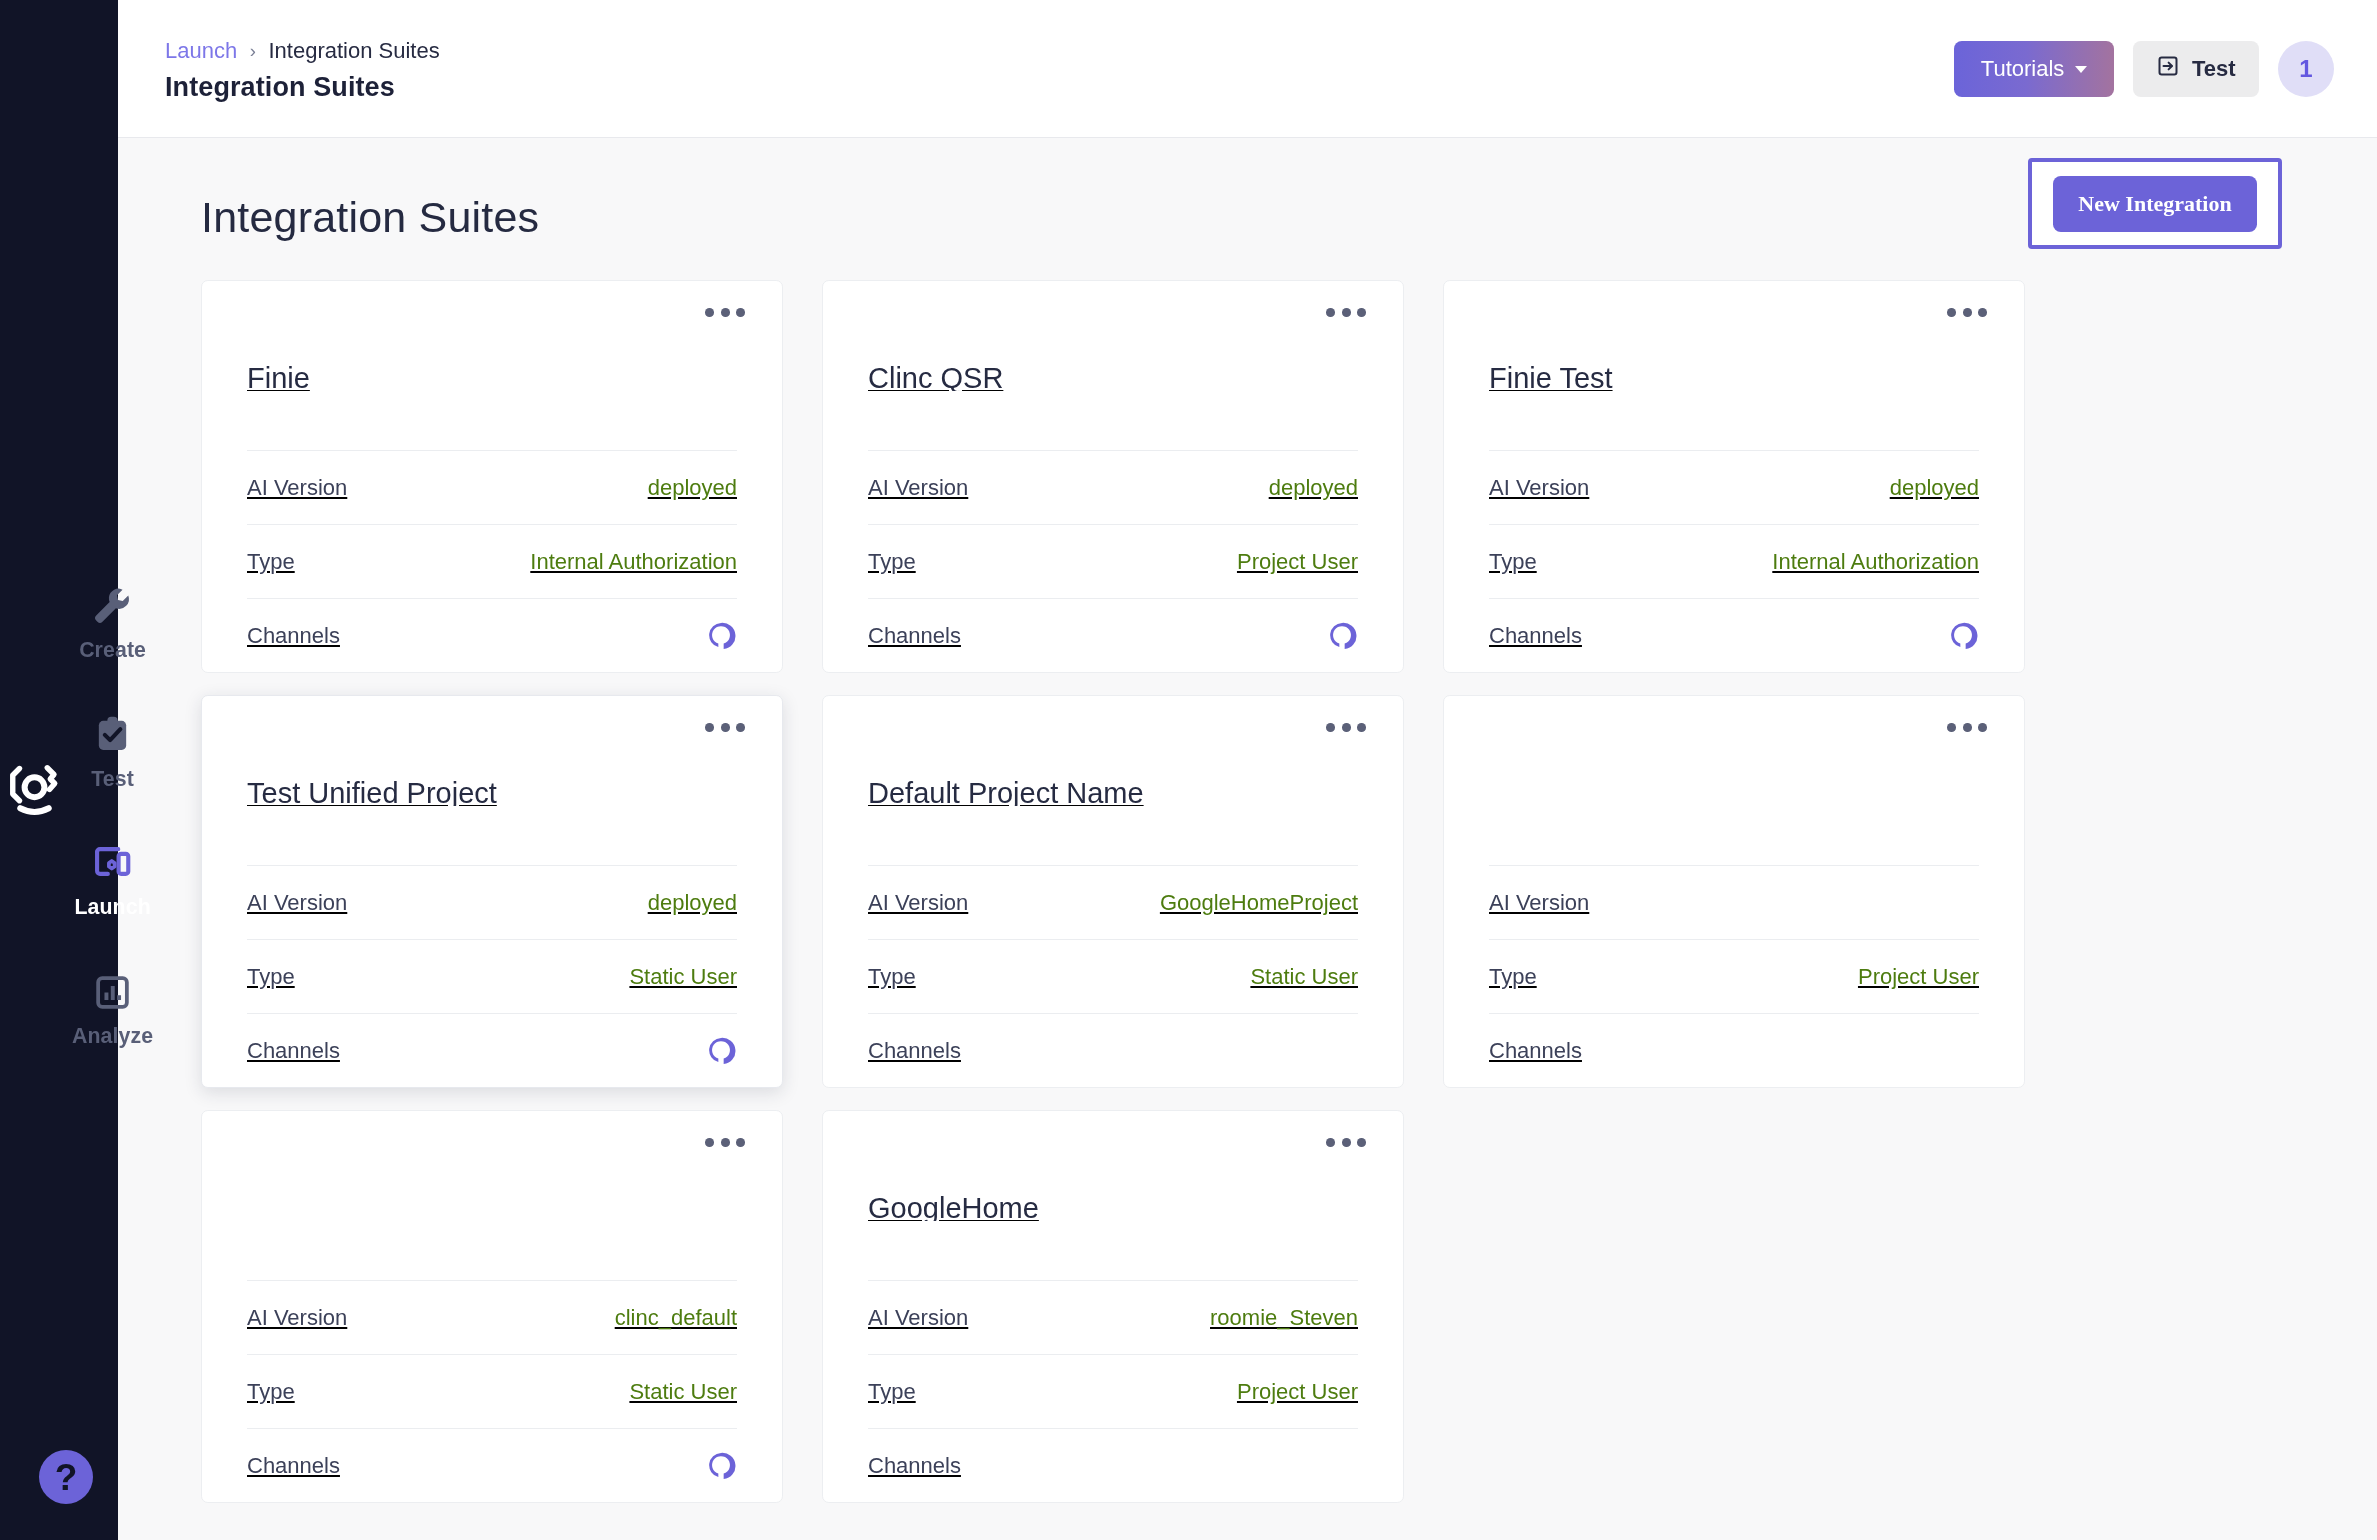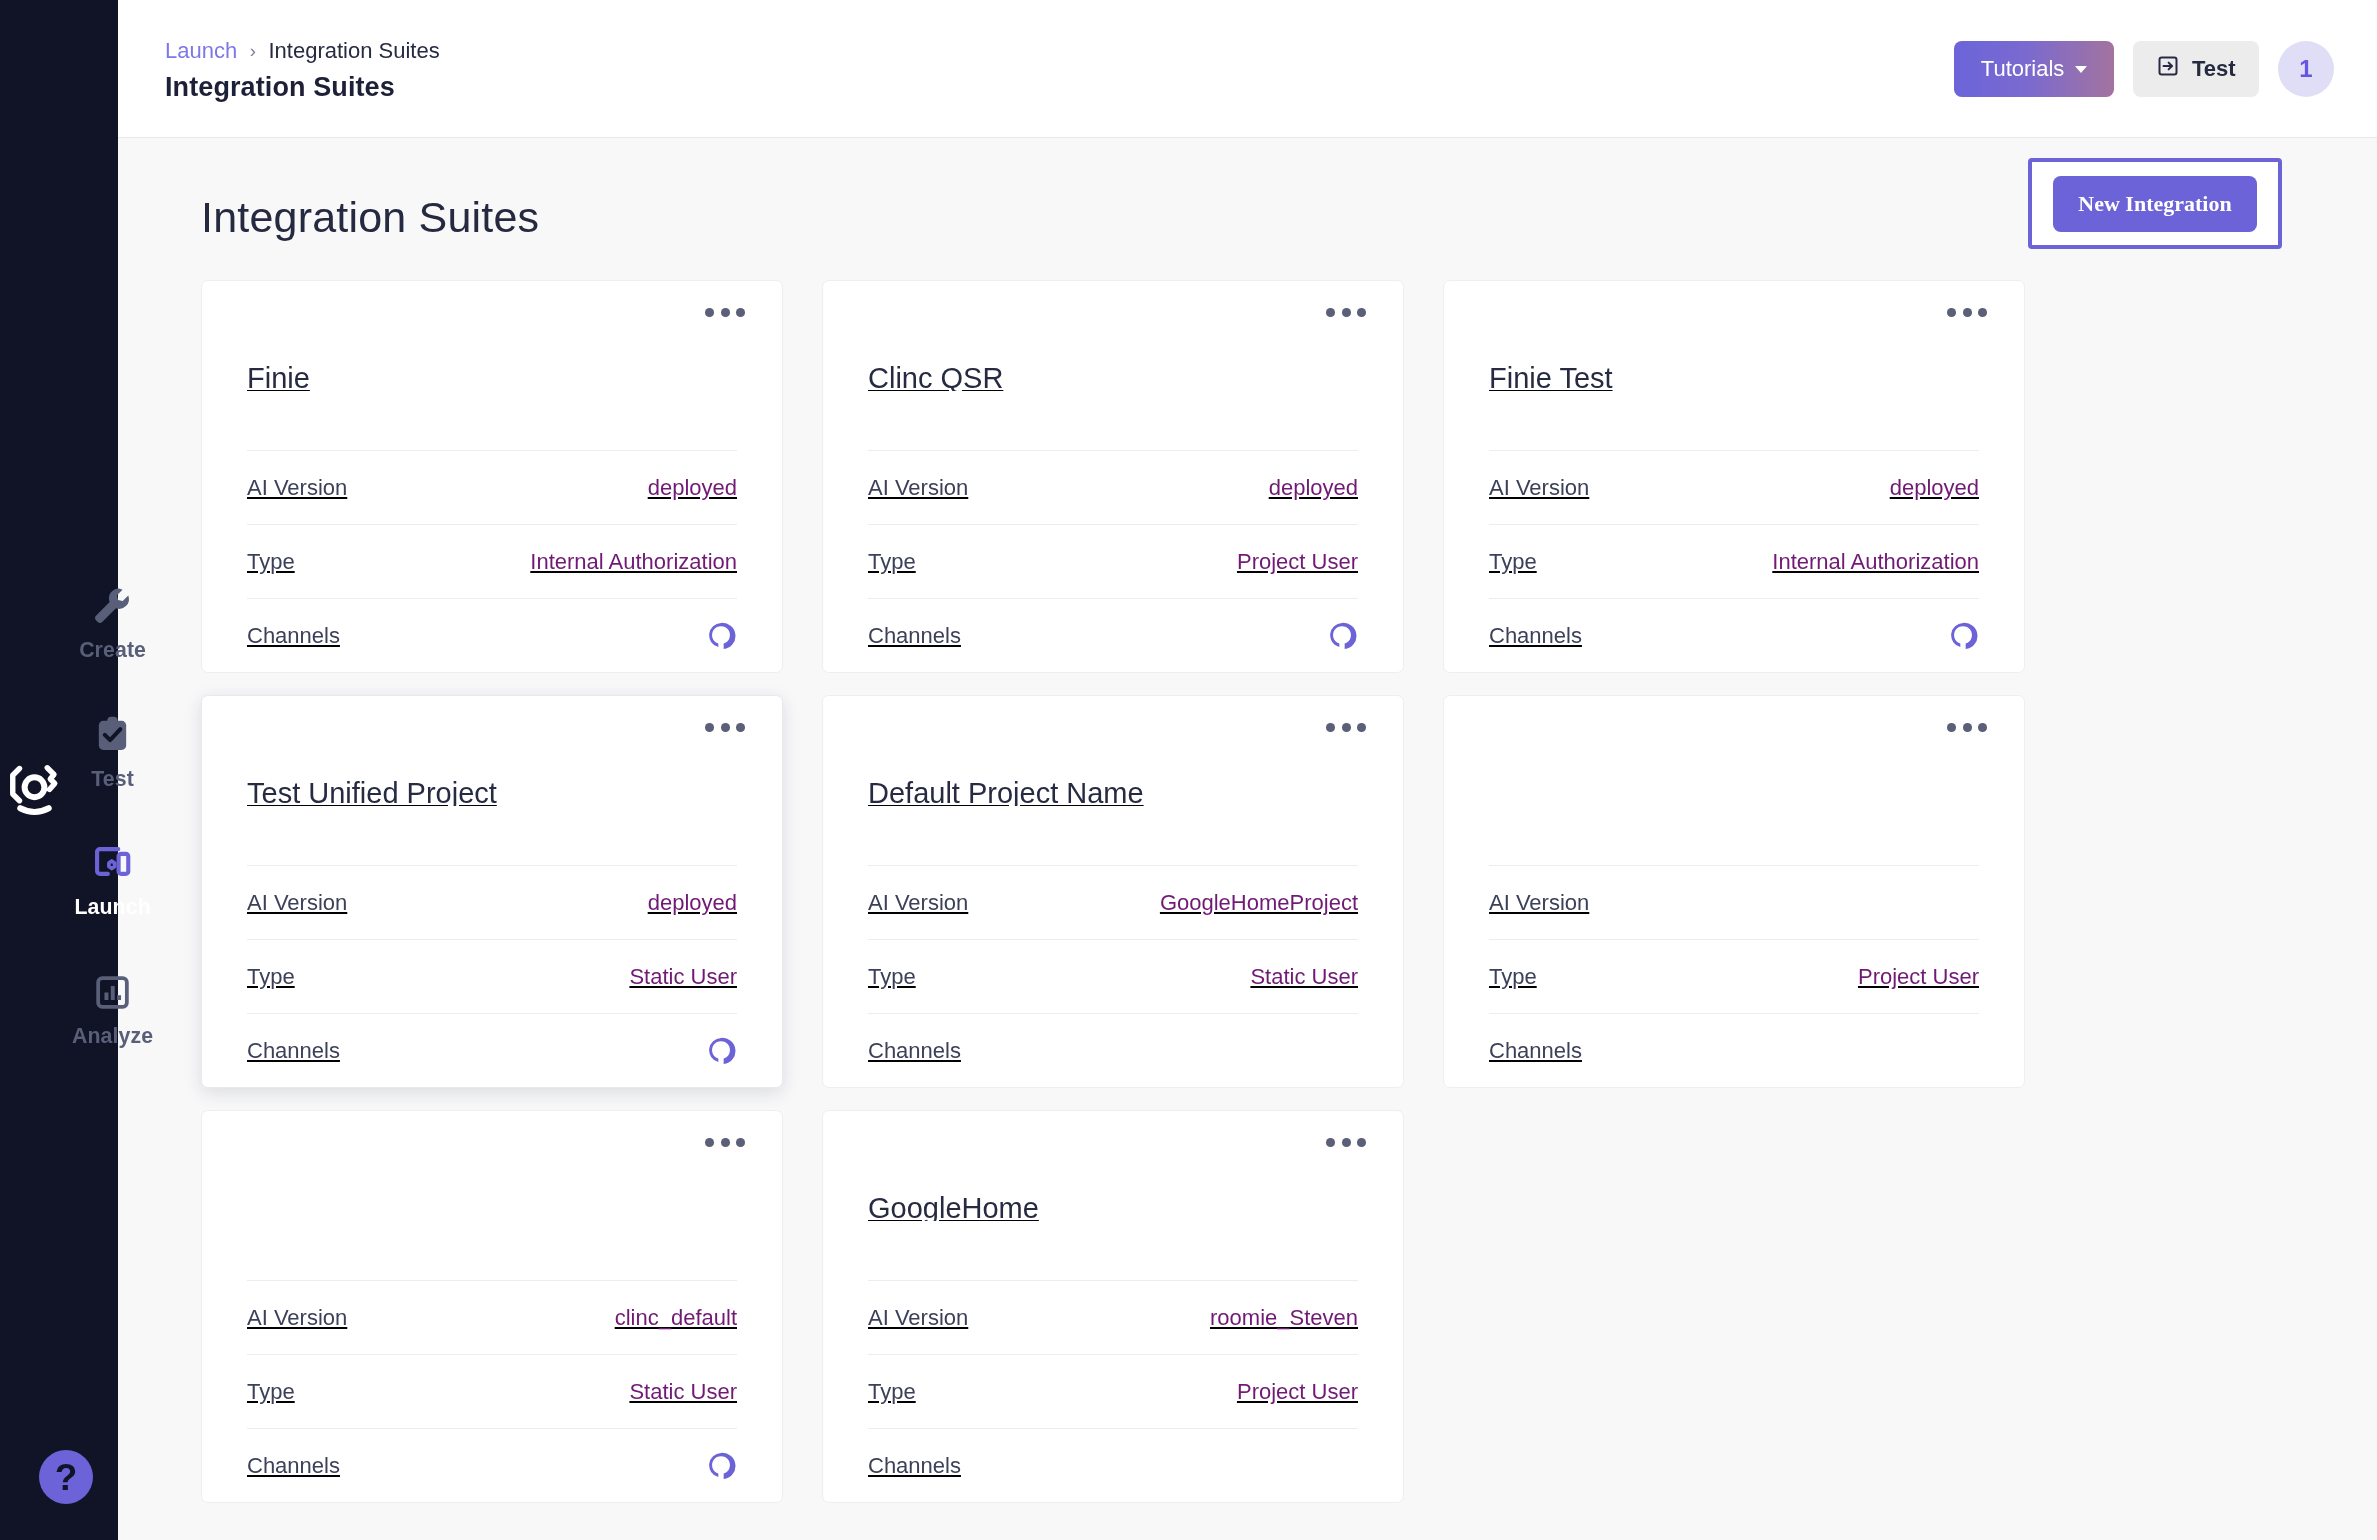--- a/index.html
+++ b/index.html
@@ -96,21 +96,21 @@
   .card-title {
     font-size:29px; color:#262b42; margin-top:76px; height:43px; line-height:43px;
     white-space:nowrap; overflow:hidden; text-overflow:ellipsis;
   }
   .rows { margin-top:59px; }
   .row {
     display:flex; align-items:center; justify-content:space-between;
     height:74px; border-top:1px solid #ebedf0;
   }
   .row-k { font-size:22px; color:#3c4159; }
-  .row-v { font-size:22px; color:#701a75; }
+  .row-v { font-size:22px; color:#4d7c0f; }
   .alexa { width:32px;height:32px; display:block; }
 </style>
 </head>
 <body>
 
 <div class="app">
 
   <aside class="sidebar">
     <div class="logo">
       <svg width="72" height="72" viewBox="0 0 48 48">

